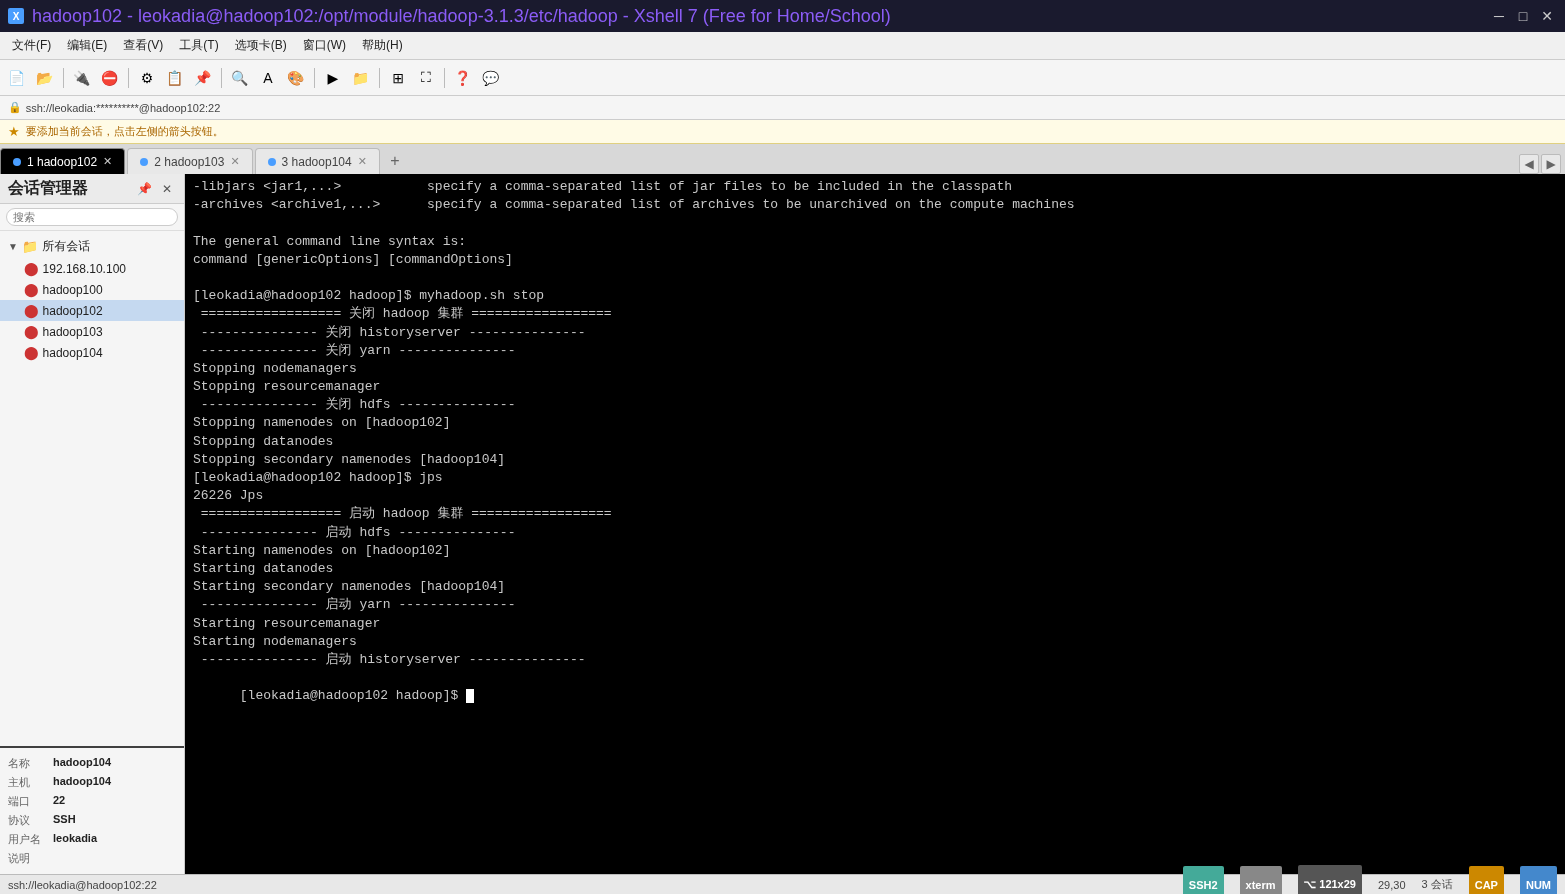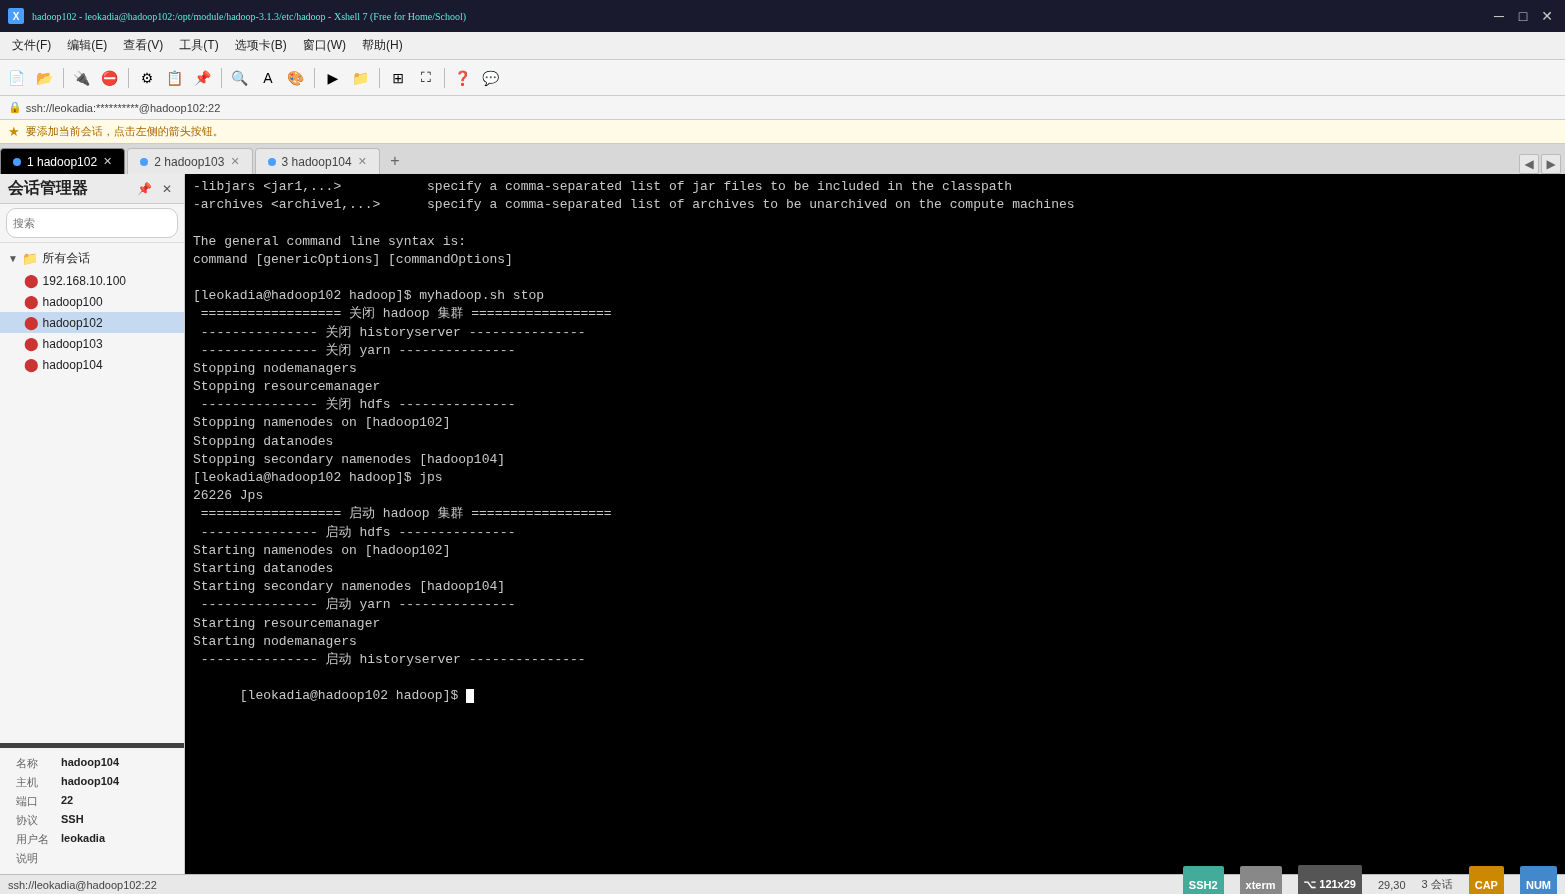--- a/index.html
+++ b/index.html
@@ -33,23 +33,22 @@
       border-radius: 2px;
       display: flex;
       align-items: center;
       justify-content: center;
       color: white;
       font-size: 10px;
       font-weight: bold;
     }
     #title-bar .title-text {
       flex: 1;
-      color: #5eead4;
-      font-size: 10px;
-      font-family: Liberation Serif, serif;
+      color: #8b5cf6;
+      font-size: 18px;
     }
     #title-bar .window-controls {
       display: flex;
       gap: 4px;
     }
     .win-btn {
       width: 20px;
       height: 20px;
       border: none;
       background: transparent;
@@ -254,21 +253,21 @@
     #sidebar-search {
       padding: 4px 6px;
       border-bottom: 1px solid #ddd;
       display: flex;
       align-items: center;
     }
     #sidebar-search input {
       width: 100%;
       border: 1px solid #ccc;
       border-radius: 10px;
-      padding: 8px 6px;
+      padding: 2px 6px;
       font-size: 11px;
       background: white;
       outline: none;
     }
     #sidebar-tree {
       flex: 1;
       overflow-y: auto;
       padding: 4px 0;
     }
     .tree-item {
@@ -280,22 +279,22 @@
       font-size: 12px;
       color: #222;
     }
     .tree-item.selected { background: #c5d9f0; }
     .tree-item .tree-arrow { color: #555; font-size: 10px; width: 10px; }
     .tree-item .tree-icon { font-size: 13px; flex-shrink: 0; }
     .tree-item .tree-label { font-size: 12px; }
 
     
     #properties {
-      padding: 6px 8px;
-      border-top: 5px solid #404040;
+      padding: 6px 0;
+      border-top: 2px solid #404040;
     }
     .prop-row {
       display: flex;
       padding: 2px 8px;
       font-size: 11px;
     }
     .prop-key {
       width: 45px;
       color: #666;
       flex-shrink: 0;

